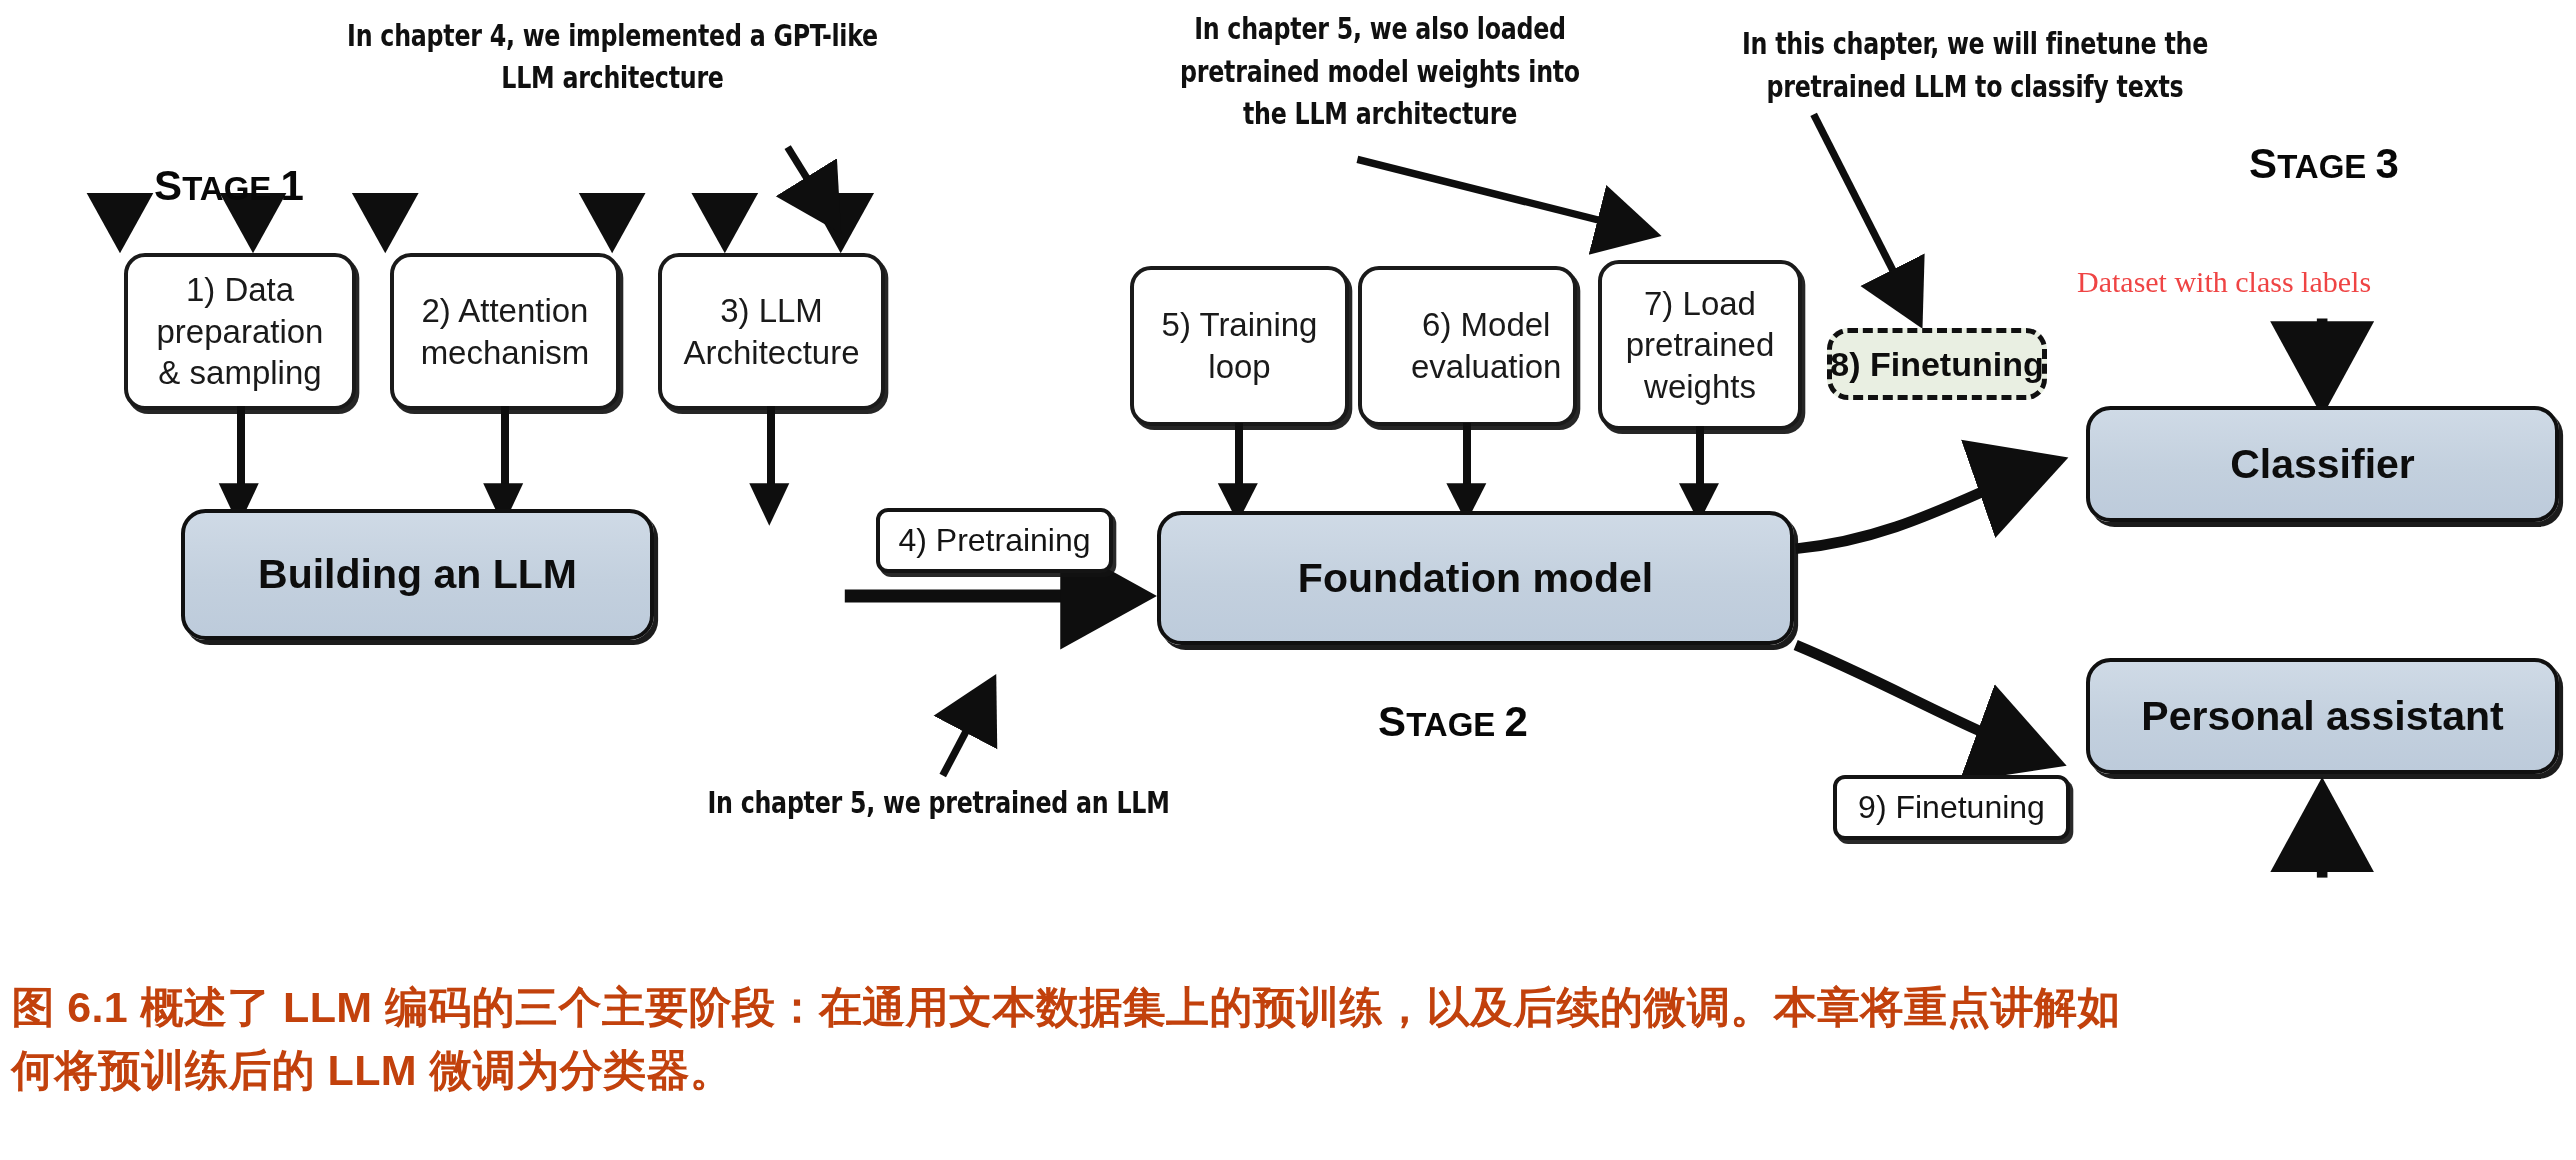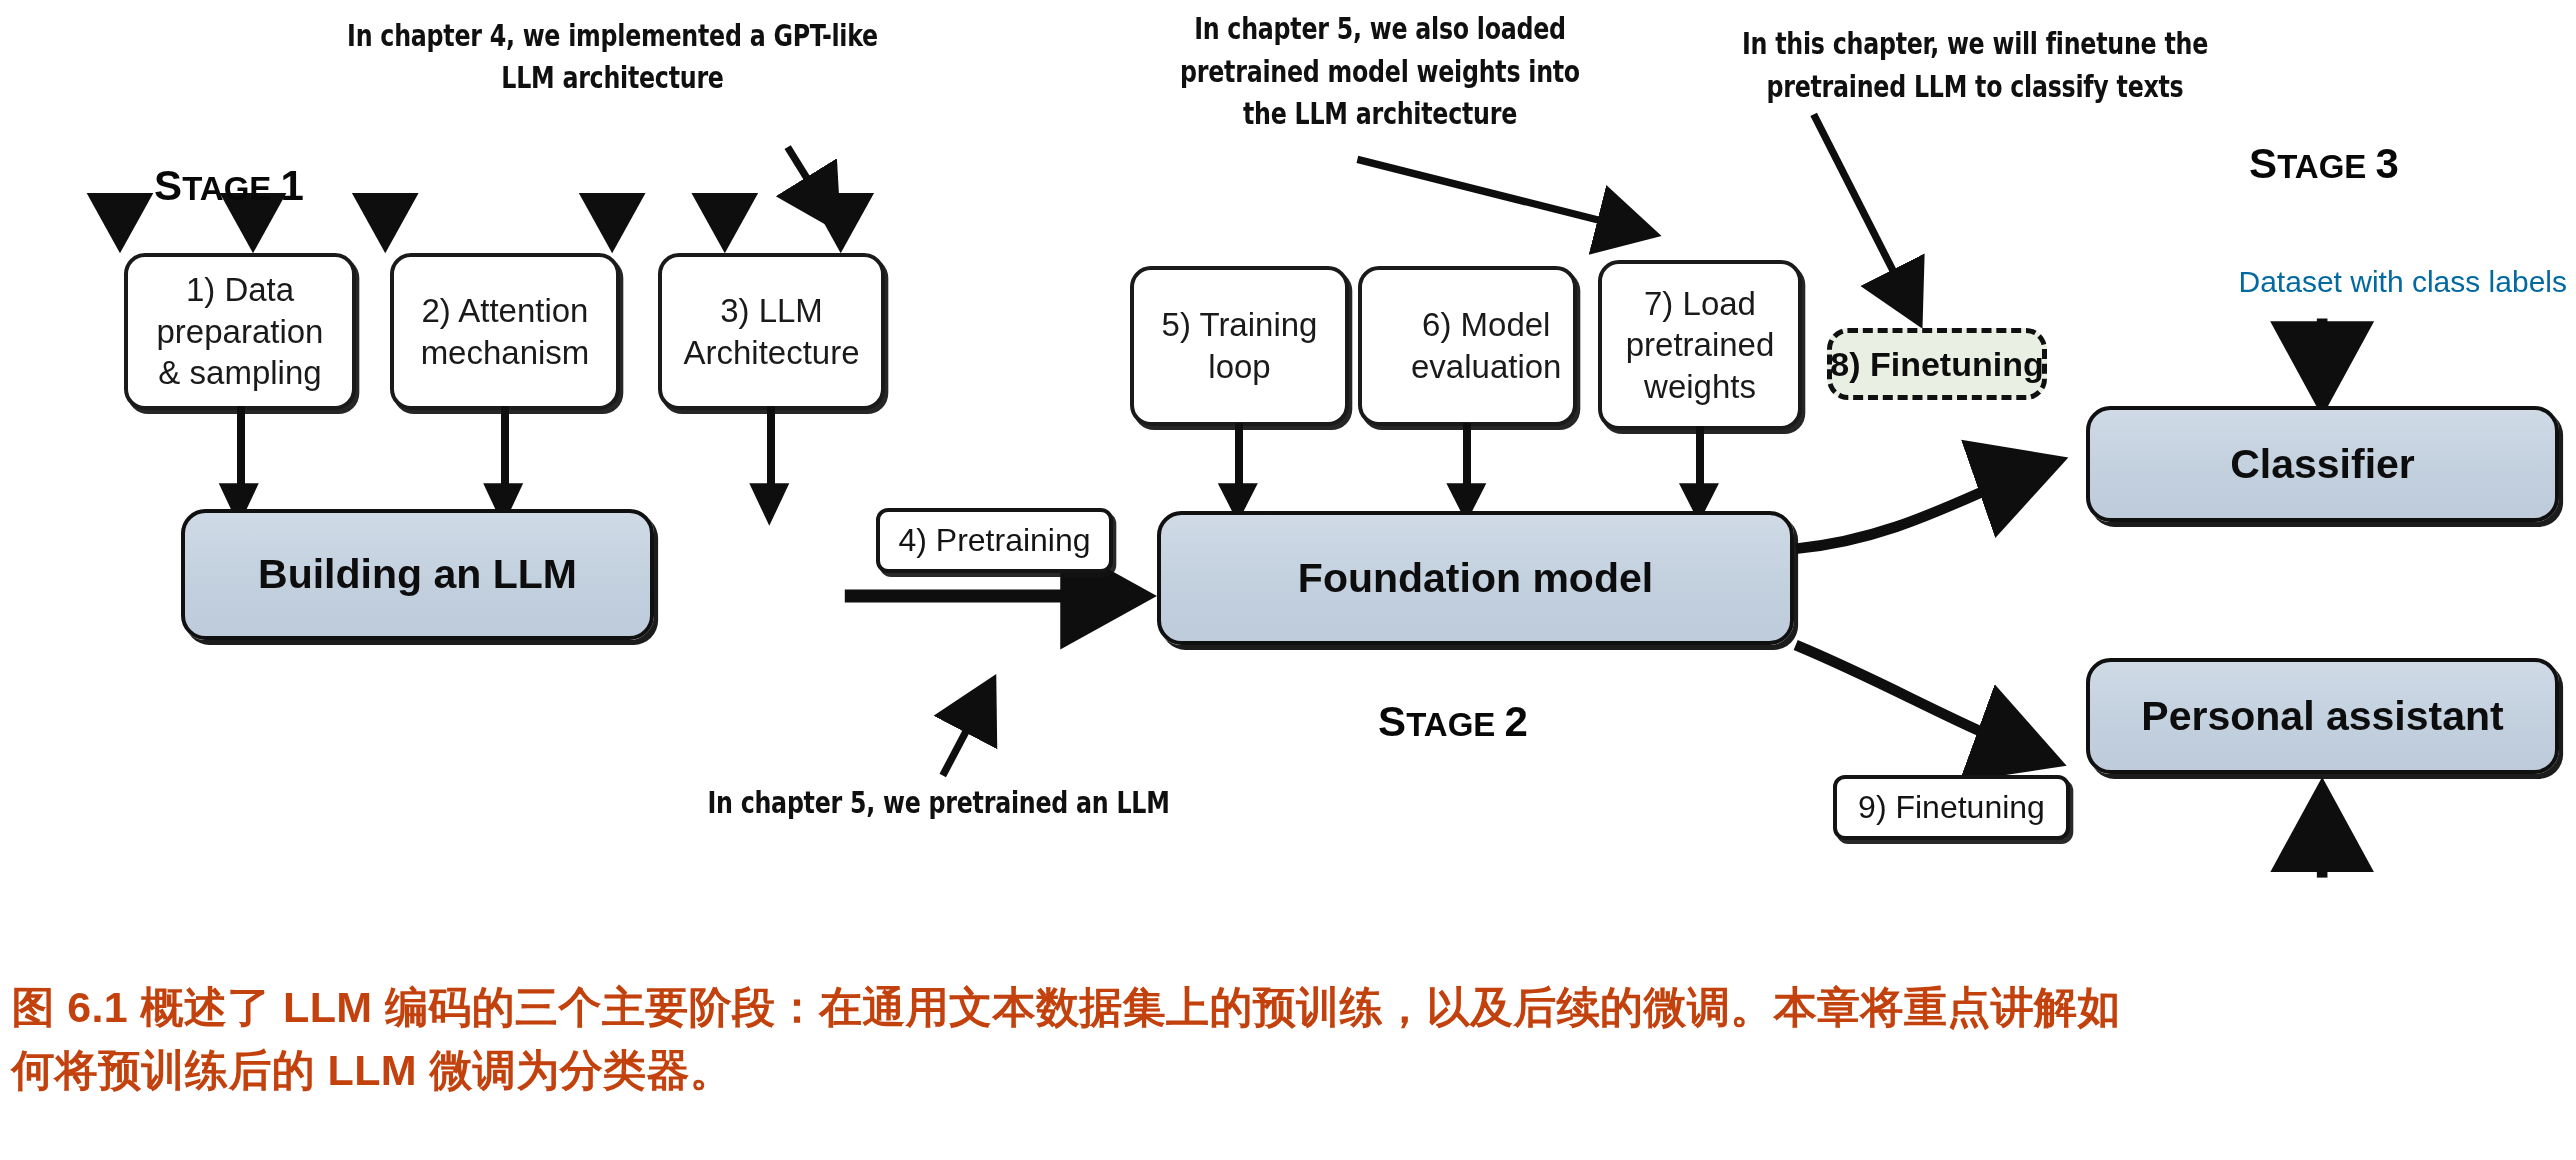--- a/index.html
+++ b/index.html
@@ -116,23 +116,24 @@
     color: #0d0d0d;
     font-weight: bold;
     font-size: 34px;
     white-space: nowrap;
     padding: 0 9.8px;
   }
 
   
   .plain-caption {
     font-size: 30px;
-    color: #0369a1;
-    text-align: right;
-    white-space: nowrap;
+    color: #ef4444;
+    text-align: left;
+    white-space: nowrap;
+    font-family: Liberation Serif, serif;
   }
 
   
   #caption {
     position: absolute;
     left: 11.4px;
     top: 976px;
     width: 2547px;
     color: #c2410c;
     font-size: 43px;

